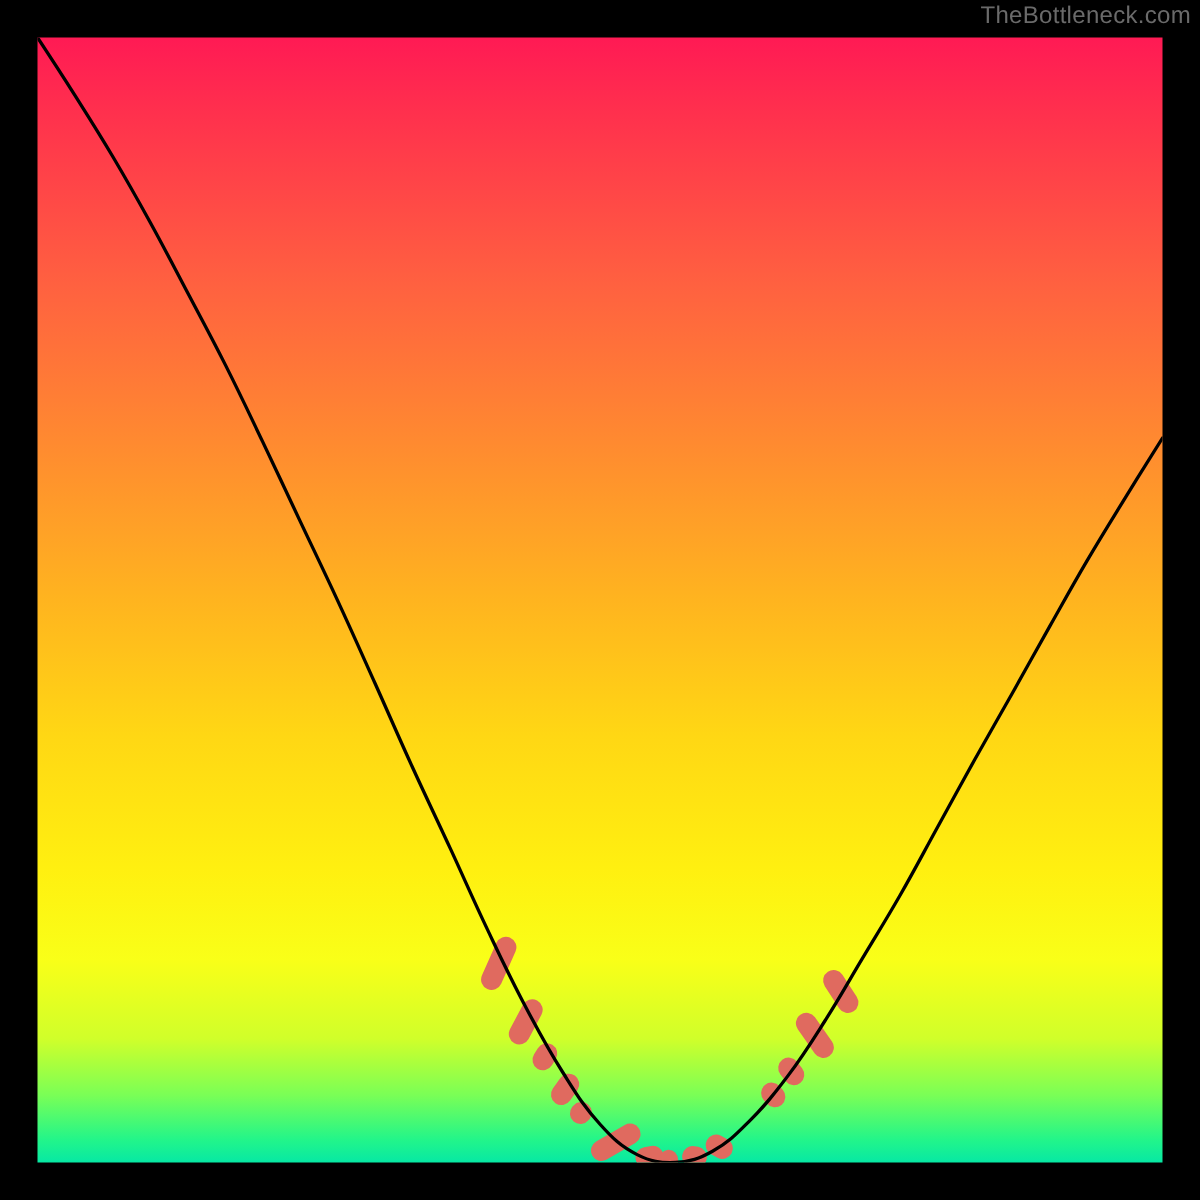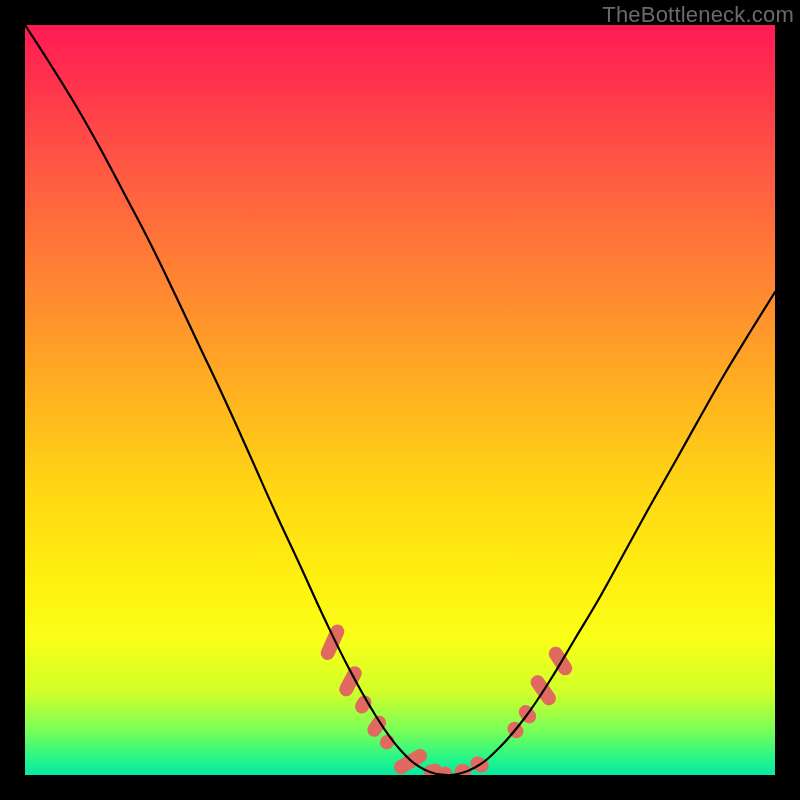--- a/index.html
+++ b/index.html
@@ -39,21 +39,21 @@
       #7aff56 94%,
       #22f58a 98%,
       #07e8a4 100%
     );
   }
   .watermark {
     position: absolute;
     right: 6px;
     top: 2px;
     color: #6a6a6a;
-    font-size: 22px;
+    font-size: 16px;
     font-weight: 500;
     letter-spacing: 0.2px;
     user-select: none;
   }
   svg.curve {
     position: absolute;
     left: 0;
     top: 0;
     width: 750px;
     height: 750px;

